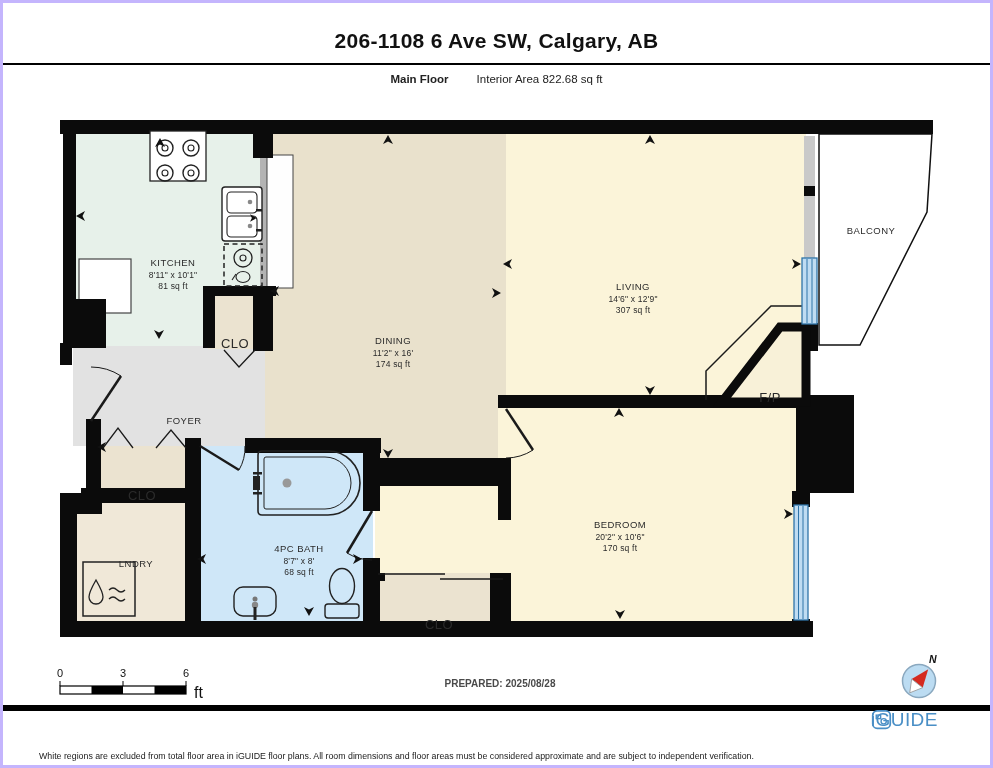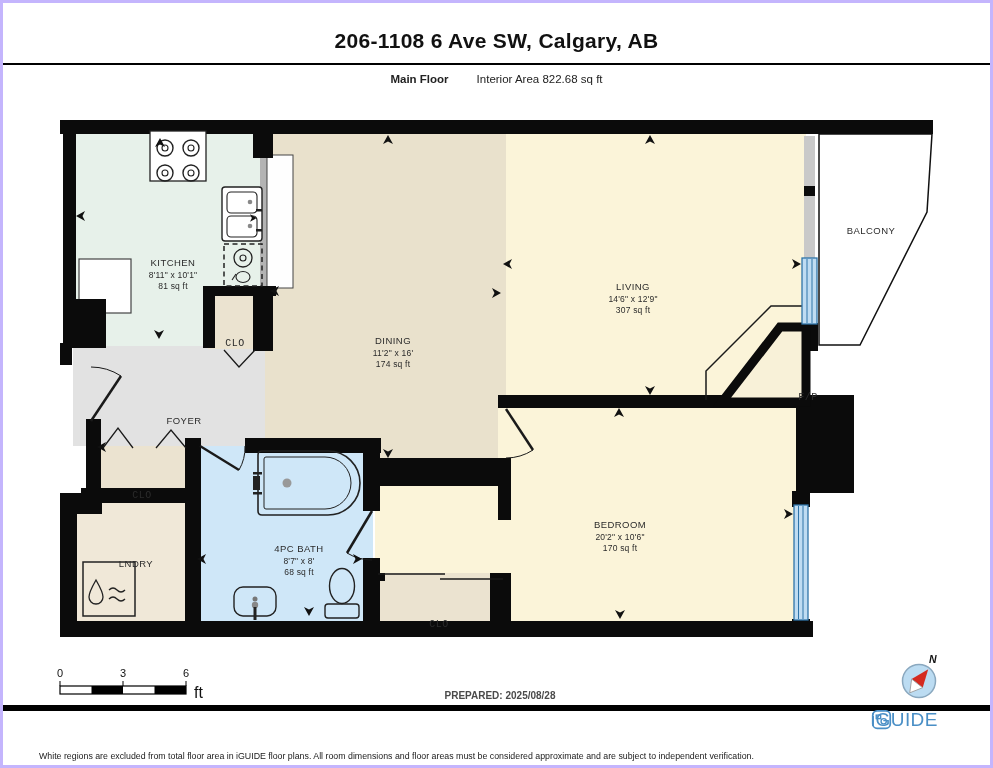--- a/index.html
+++ b/index.html
@@ -13,21 +13,21 @@
          font-size:21px; font-weight:bold; color:#111; letter-spacing:.3px;}
   #title-rule{top:60px; left:0; width:100%; height:2px; background:#000;}
   #subtitle{top:70px; left:0; width:100%; display:flex; justify-content:center; gap:28px;
             font-size:11.5px; color:#222;}
   #subtitle .floor{font-weight:bold;}
   svg{position:absolute; top:0; left:0;}
   .rlabel{position:absolute; transform:translate(-50%,-50%); text-align:center;
           color:#2b2b2b; line-height:1.32; white-space:nowrap;}
   .rname{font-size:9.5px; letter-spacing:.45px;margin-top:48px;}
   .rdim{font-size:8.5px; letter-spacing:.2px;}
-  .rsmall .rname{font-size:10px;font-family:Liberation Mono, monospace;}
+  .rsmall .rname{font-size:13px;}
   .scale-num{position:absolute; transform:translateX(-50%); font-size:11px; color:#111;}
   #scale-unit{position:absolute; font-size:16px; color:#111;text-align:center;}
   #prepared{position:absolute; transform:translateX(-50%); font-size:10px; font-weight:bold; color:#4a4a4a;}
   #band{position:absolute; left:0; top:702px; width:100%; height:6px; background:#000;}
   #disclaimer{position:absolute; left:36px; top:713px; font-size:8.8px; color:#1a1a1a; white-space:nowrap;margin-top:35px;}
   #logo{position:absolute; left:868px; top:706px; display:flex; align-items:center; gap:3px;}
   #logo .wordmark{font-size:19px; color:#4a8fc6; letter-spacing:.4px;}
 </style>
 </head>
 <body>
@@ -272,30 +272,30 @@
   </div>
   <div class="rlabel rsmall" style="left:232px; top:317px;">
     <div class="rname">CLO</div>
   </div>
   <div class="rlabel rsmall" style="left:139px; top:469px;">
     <div class="rname">CLO</div>
   </div>
   <div class="rlabel rsmall" style="left:436px; top:598px;">
     <div class="rname">CLO</div>
   </div>
-  <div class="rlabel rsmall" style="left:805px; top:371px;">
+  <div class="rlabel rsmall" style="left:767px; top:371px;">
     <div class="rname">F/P</div>
   </div>
 
   <span class="scale-num" style="left:57px;  top:664px;">0</span>
   <span class="scale-num" style="left:120px; top:664px;">3</span>
   <span class="scale-num" style="left:183px; top:664px;">6</span>
   <span id="scale-unit" style="left:191px; top:681px;">ft</span>
 
-  <div id="prepared" style="left:497px; top:675px;margin-top:12px;">PREPARED: 2025/08/28</div>
+  <div id="prepared" style="left:497px; top:675px;">PREPARED: 2025/08/28</div>
 
   <div id="band"></div>
 
   <div id="disclaimer">White regions are excluded from total floor area in iGUIDE floor plans. All room dimensions and floor areas must be considered approximate and are subject to independent verification.</div>
 
   <div id="logo">
     <svg width="21" height="21" viewBox="0 0 24 24">
       <rect x="2" y="2" width="20" height="20" rx="5" fill="none" stroke="#4a8fc6" stroke-width="2"></rect>
       <rect x="6" y="7" width="5" height="4" fill="none" stroke="#4a8fc6" stroke-width="1.6"></rect>
       <circle cx="14.5" cy="14" r="3" fill="none" stroke="#4a8fc6" stroke-width="1.6"></circle>

